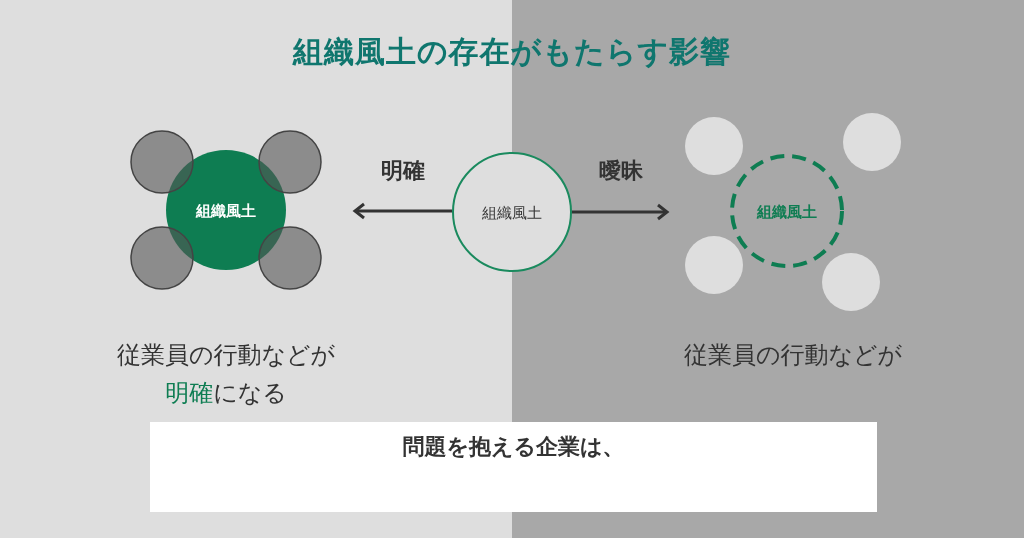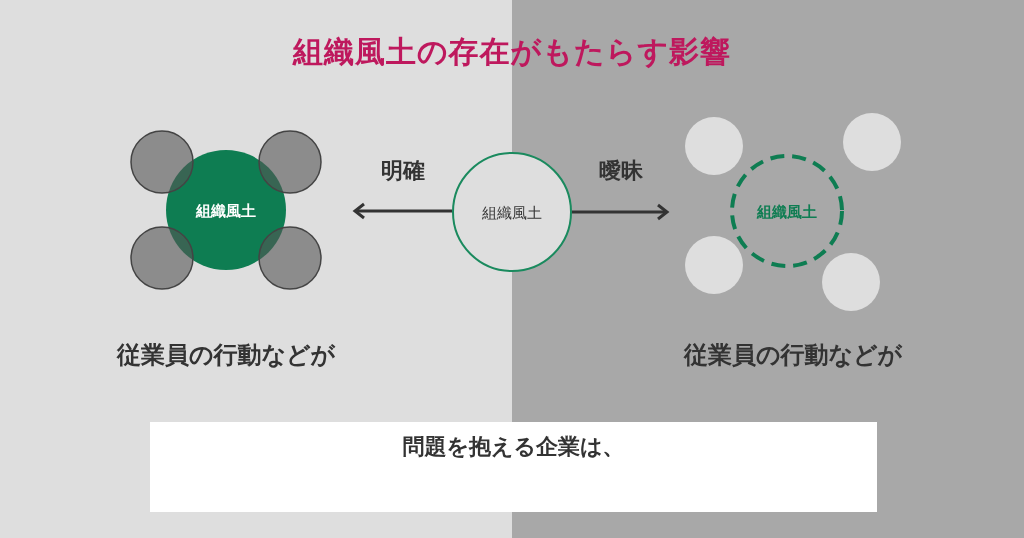--- a/index.html
+++ b/index.html
@@ -1,21 +1,21 @@
 <!DOCTYPE html>
 <html><head>
 <meta charset="utf-8">
 <style>
   html,body{margin:0;padding:0;}
   body{width:1024px;height:538px;position:relative;overflow:hidden;font-family:"DejaVu Sans","Liberation Sans",sans-serif;}
   .bg-left{position:absolute;left:0;top:0;width:512px;height:538px;background:#dedede;}
   .bg-right{position:absolute;left:512px;top:0;width:512px;height:538px;background:#a8a8a8;}
-  .title{position:absolute;left:0;top:32px;width:1024px;text-align:center;font-size:30px;font-weight:bold;color:#be185d;letter-spacing:1px;}
+  .title{position:absolute;left:0;top:32px;width:1024px;text-align:center;font-size:30px;font-weight:bold;color:#0f766e;letter-spacing:1px;}
   svg.diagram{position:absolute;left:0;top:0;}
-  .cap{position:absolute;text-align:center;font-size:24px;font-weight:bold;color:#333;line-height:38px;}
+  .cap{position:absolute;text-align:center;font-size:24px;font-weight:normal;color:#333;line-height:38px;}
   .green{color:#0e7d52;}
   .box{position:absolute;left:150px;top:422px;width:727px;height:90px;background:#ffffff;text-align:center;font-size:22px;font-weight:bold;color:#333;line-height:38px;padding-top:6px;box-sizing:border-box;}
 </style>
 </head>
 <body>
 
 <div class="bg-left"></div>
 <div class="bg-right"></div>
 
 <div class="title">組織風土の存在がもたらす影響</div>
@@ -47,20 +47,21 @@
     <circle cx="872" cy="142" r="29" fill="#dedede"></circle>
     <circle cx="714" cy="265" r="29" fill="#dedede"></circle>
     <circle cx="851" cy="282" r="29" fill="#dedede"></circle>
     <circle cx="787" cy="211" r="55" fill="none" stroke="#0e7d52" stroke-width="4" stroke-dasharray="14 8"></circle>
     <text x="787" y="217" text-anchor="middle" font-size="15" font-weight="bold" fill="#0e7d52" font-family="DejaVu Sans, sans-serif">組織風土</text>
   </g>
 </svg>
 
 <div class="cap" style="left:56px;top:336px;width:340px;">
   <div>従業員の行動などが</div>
+  <div><span class="green">明確</span><span>になる</span></div>
 </div>
 
 <div class="cap" style="left:623px;top:336px;width:340px;">
   <div>従業員の行動などが</div>
 </div>
 
 <div class="box">
   <div>問題を抱える企業は、</div>
 </div>
 

